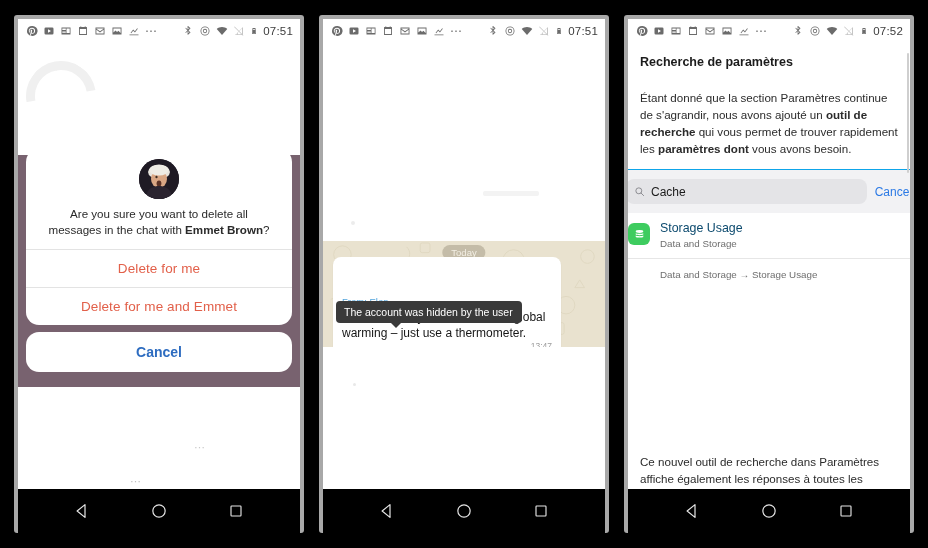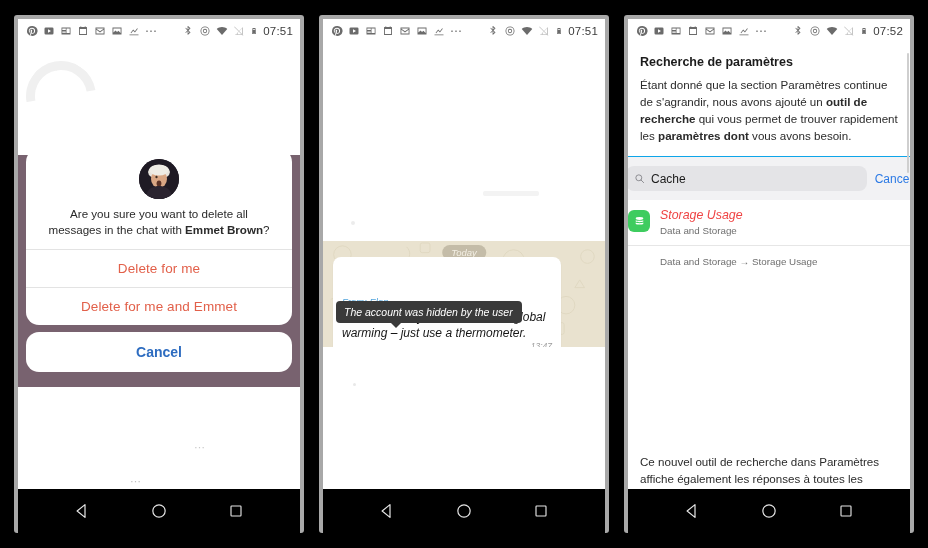--- a/index.html
+++ b/index.html
@@ -163,21 +163,20 @@
     color: #2d6cc0;
     font-weight: bold;
   }
 
   
   .p2-body {
     flex: 1;
     position: relative;
     background: #ffffff;
     overflow: hidden;
-    font-style: italic;
   }
   .p2-faint-a {
     position: absolute; left: 28px; top: 178px;
     width: 4px; height: 4px; border-radius: 50%; background: #ececec;
   }
   .p2-faint-b {
     position: absolute; left: 160px; top: 148px;
     width: 56px; height: 5px; border-radius: 2px; background: #f3f3f3;
   }
   .p2-faint-c {
@@ -272,21 +271,21 @@
     position: relative;
     background: #ffffff;
     overflow: hidden;
     padding: 0;
   }
   .p3-inner { padding: 12px 12px 0 12px; }
   .p3-title {
     font-size: 12.5px;
     font-weight: bold;
     color: #1c1c1c;
-    margin-bottom: 7px;
+    margin-bottom: 20px;
   }
   .p3-para {
     font-size: 11.6px;
     line-height: 17px;
     color: #2b2b2b;
   }
   .p3-para b { font-weight: bold; }
   .p3-shot {
     margin: 12px -12px 0 -12px;
     background: #ffffff;
@@ -321,21 +320,21 @@
   .result + .result { border-top: 1px solid #e6e6e6; margin-left: 0; }
   .res-icon {
     width: 22px; height: 22px;
     border-radius: 6px;
     background: #3ecc5f;
     display: flex; align-items: center; justify-content: center;
     flex-shrink: 0;
     margin-top: 2px;
   }
   .res-icon.blank { background: transparent; }
-  .res-title { font-size: 12.4px; color: #ef4444; line-height: 15px; font-style: italic; }
+  .res-title { font-size: 12.4px; color: #0c4a6e; line-height: 15px; }
   .res-sub { font-size: 9.8px; color: #6f6f6f; line-height: 13px; margin-top: 1px; }
   .p3-foot {
     position: absolute;
     left: 12px; right: 12px;
     bottom: 2px;
     font-size: 11.6px;
     line-height: 17px;
     color: #2b2b2b;
   }
   .p3-scroll {

